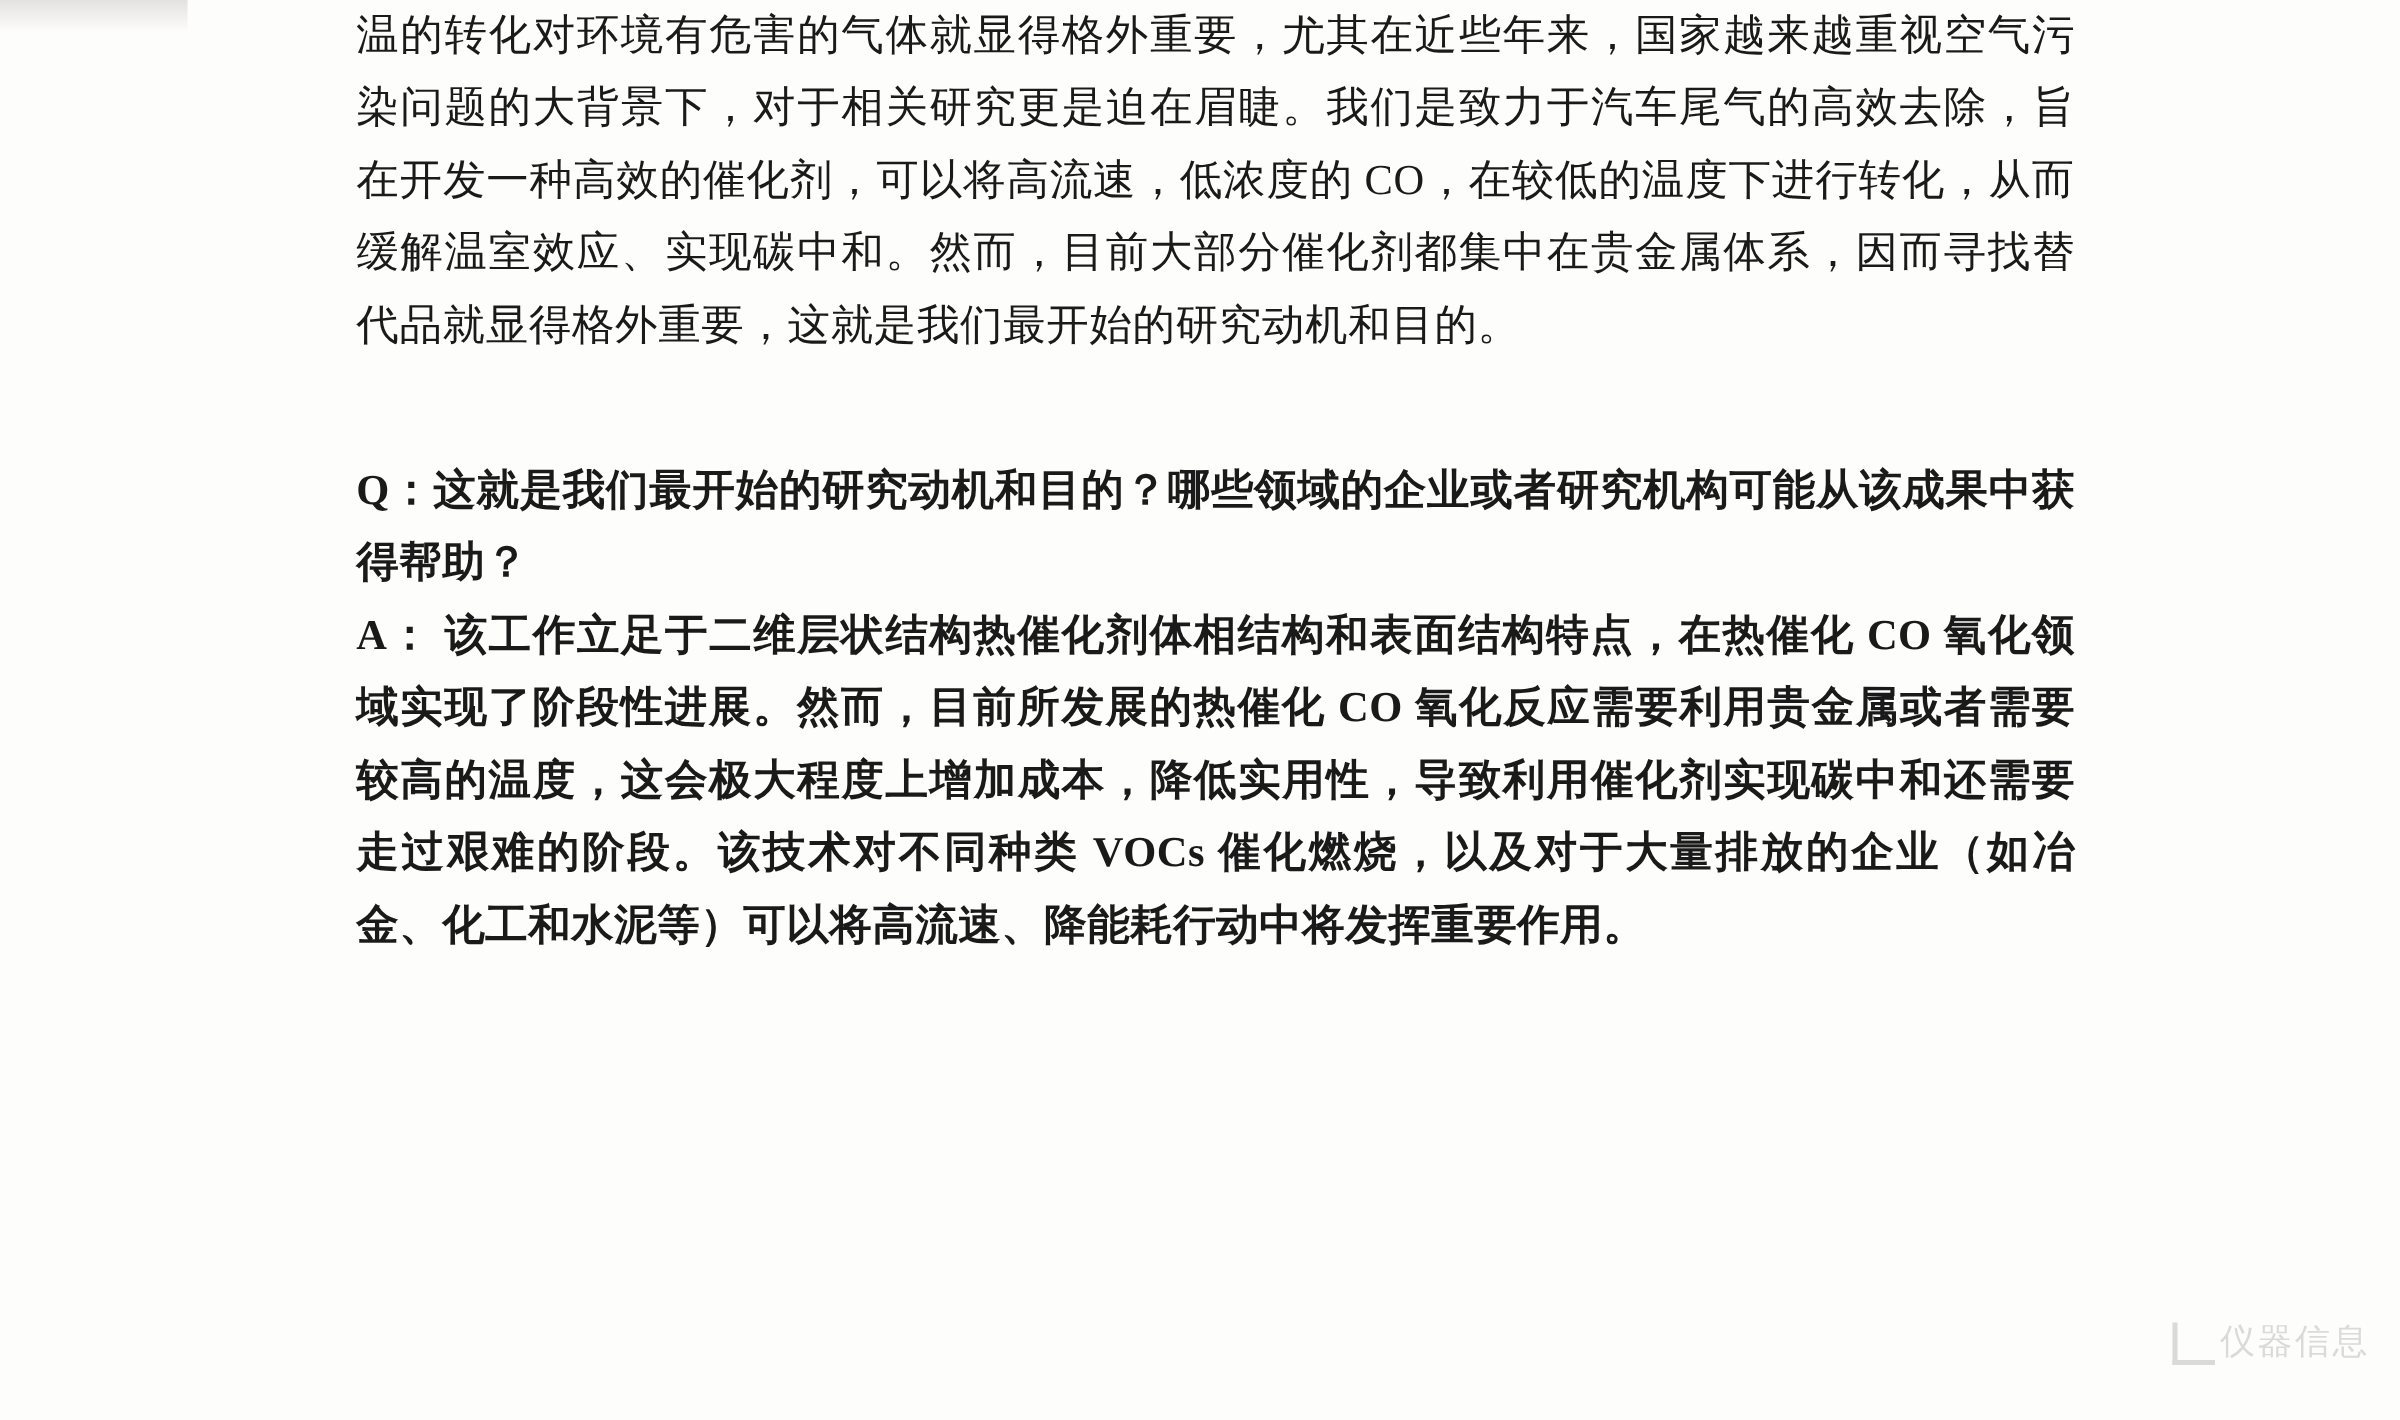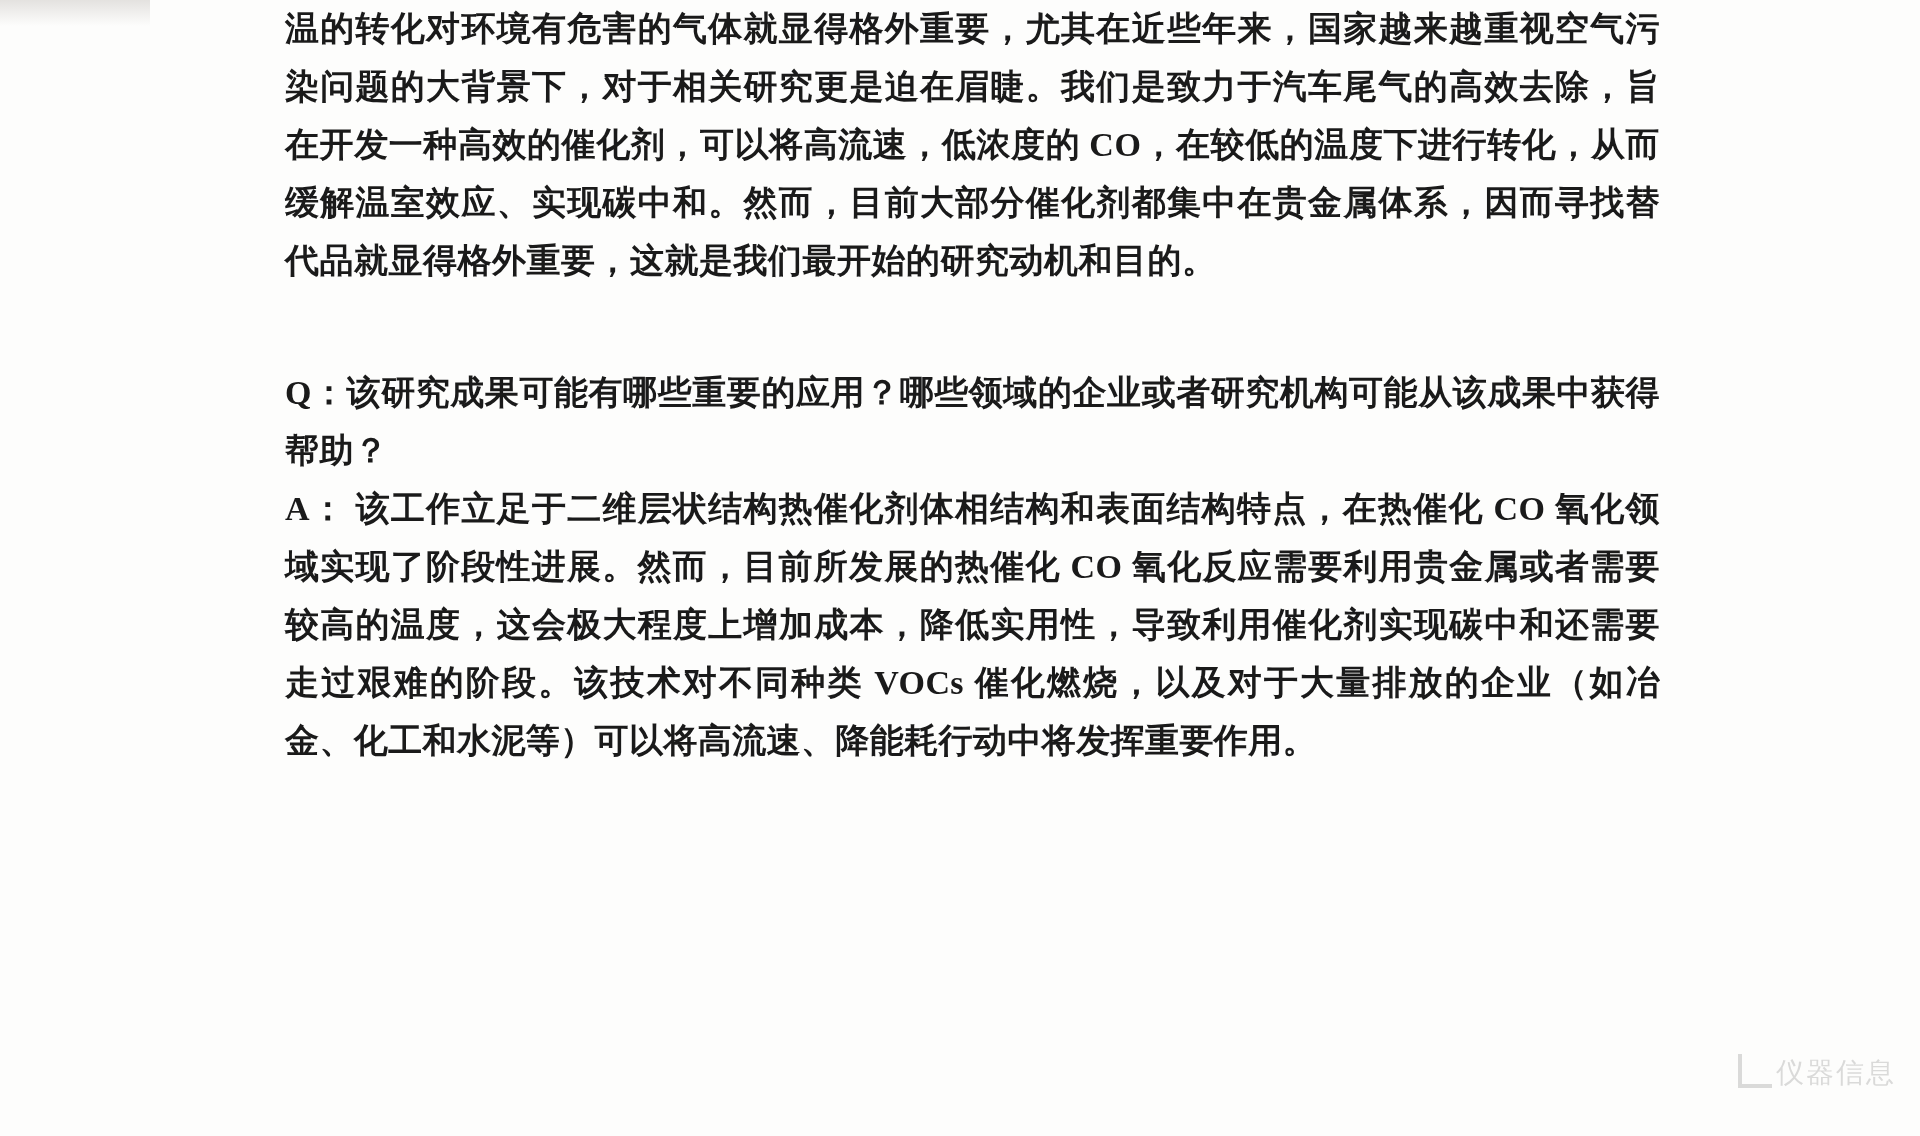--- a/index.html
+++ b/index.html
@@ -43,21 +43,21 @@
   .para {
     font-size: 34px;
     line-height: 58px;
     letter-spacing: 0.5px;
     text-align: justify;
     text-justify: inter-ideograph;
     margin: 0;
   }
 
   .para-body {
-    font-weight: 700;
+    font-weight: 400;
   }
 
   .spacer-block {
     height: 74px;
   }
 
   .qa-question {
     font-weight: 700;
     font-size: 34px;
     line-height: 58px;
@@ -75,21 +75,21 @@
     text-align: justify;
     text-justify: inter-ideograph;
     margin: 0;
   }
 
   .watermark {
     position: absolute;
     right: 24px;
     bottom: 44px;
     display: flex;
-    align-items: flex-start;
+    align-items: flex-end;
     gap: 4px;
     opacity: 0.30;
     pointer-events: none;
   }
   .watermark-mark {
     width: 34px;
     height: 34px;
     border: 4px solid #8b8b8b;
     border-top: none;
     border-right: none;
@@ -108,21 +108,21 @@
 <div class="page">
 
   <div class="corner-smudge"></div>
 
   <div class="content">
 
     <p class="para para-body">温的转化对环境有危害的气体就显得格外重要，尤其在近些年来，国家越来越重视空气污染问题的大背景下，对于相关研究更是迫在眉睫。我们是致力于汽车尾气的高效去除，旨在开发一种高效的催化剂，可以将高流速，低浓度的 CO，在较低的温度下进行转化，从而缓解温室效应、实现碳中和。然而，目前大部分催化剂都集中在贵金属体系，因而寻找替代品就显得格外重要，这就是我们最开始的研究动机和目的。</p>
 
     <div class="spacer-block"></div>
 
-    <p class="qa-question">Q：该研究成果可能有哪些重要的应用？哪些领域的企业或者研究机构可能从该成果中获得帮助？</p>
+    <p class="qa-question">Q：这就是我们最开始的研究动机和目的？哪些领域的企业或者研究机构可能从该成果中获得帮助？</p>
 
     <p class="qa-answer">A： 该工作立足于二维层状结构热催化剂体相结构和表面结构特点，在热催化 CO 氧化领域实现了阶段性进展。然而，目前所发展的热催化 CO 氧化反应需要利用贵金属或者需要较高的温度，这会极大程度上增加成本，降低实用性，导致利用催化剂实现碳中和还需要走过艰难的阶段。该技术对不同种类 VOCs 催化燃烧，以及对于大量排放的企业（如冶金、化工和水泥等）可以将高流速、降能耗行动中将发挥重要作用。</p>
 
   </div>
 
   <div class="watermark">
     <span class="watermark-mark"></span>
     <span class="watermark-text">仪器信息</span>
   </div>
 

